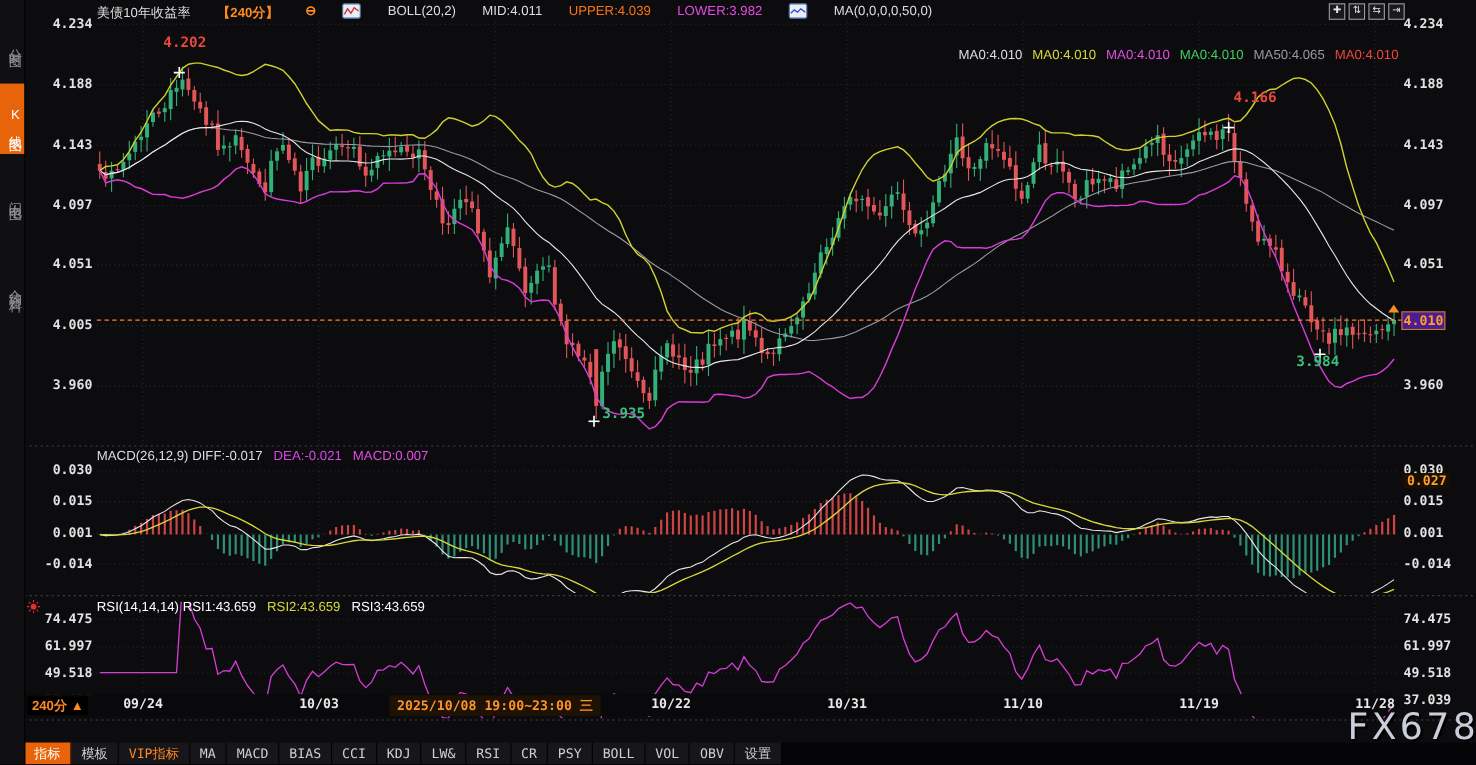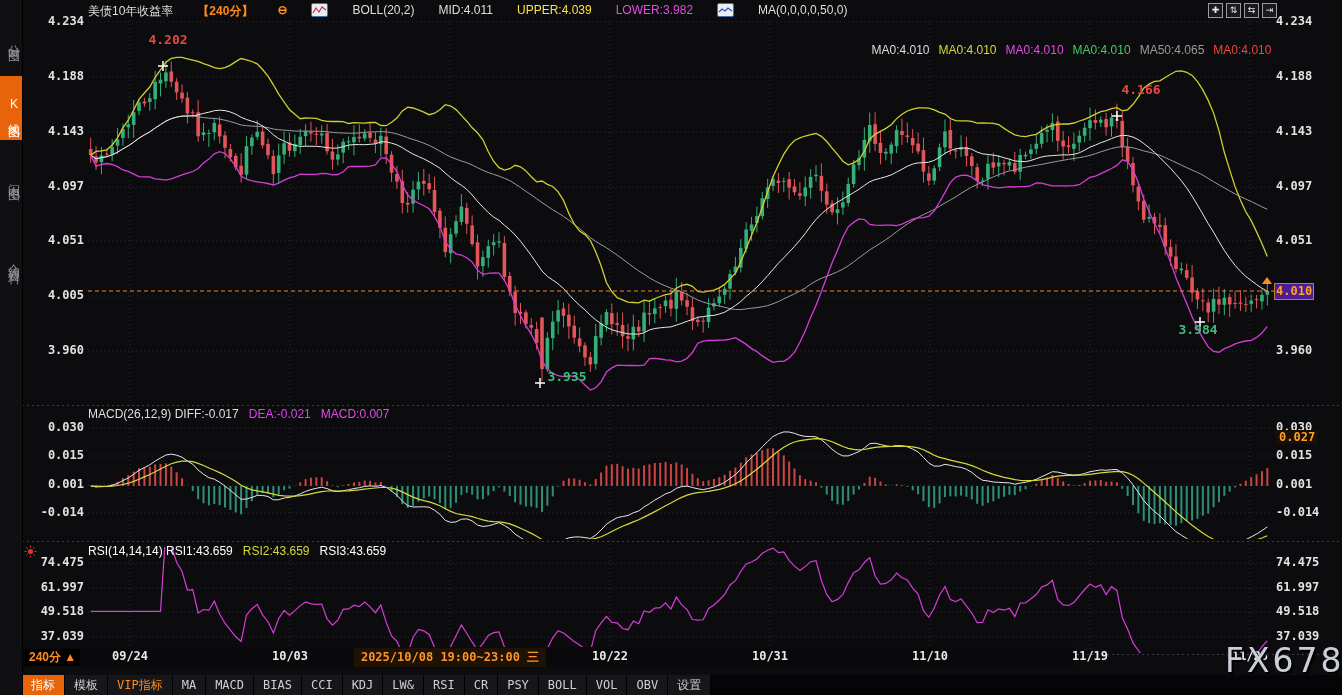--- a/index.html
+++ b/index.html
@@ -10,42 +10,42 @@
   .side-tab{position:absolute;left:0;width:22px;writing-mode:vertical-rl;text-orientation:upright;
             color:#909094;font-size:12px;letter-spacing:3px;text-align:center;cursor:pointer;background:#101013;}
   .side-tab.active{background:#e8640a;color:#fff;}
   
   #main{position:absolute;left:22px;top:0;width:1320px;height:695px;}
   #chart-svg{position:absolute;left:0;top:0;z-index:1;}
   .ovl{position:absolute;z-index:3;white-space:nowrap;}
   
   #hdr{left:66px;top:3px;display:flex;align-items:flex-start;gap:24px;font-size:12px;color:#dedede;}
   #hdr .orange{color:#ff8a1e;font-weight:bold;}
-  #hdr .yellow{color:#fde047;}
+  #hdr .yellow{color:#f97316;}
   #hdr .magenta{color:#e44ce4;}
   .minichart{display:inline-block;width:15px;height:12px;background:#e9eef5;border:1px solid #4a6ea8;border-radius:2px;position:relative;overflow:hidden;}
   .minichart svg{position:absolute;left:0;top:0;}
   
   #winicons{left:1186px;top:3px;display:flex;gap:3px;}
   .wicon{width:13px;height:13px;border:1px solid #9a9aa0;background:#1a1a1e;color:#e6e6e6;font-size:9px;
          line-height:13px;text-align:center;cursor:pointer;font-family:"DejaVu Sans",sans-serif;}
   
   .ylab{position:absolute;z-index:3;font-size:12px;font-weight:bold;color:#e2e2e2;font-family:"DejaVu Sans Mono",monospace;}
   .ylab.left{left:0;width:62px;text-align:right;}
   .ylab.right{left:1254px;text-align:left;}
   .badge{position:absolute;z-index:4;font-size:12px;font-weight:bold;color:#ffa028;font-family:"DejaVu Sans Mono",monospace;}
   #price-badge{left:1252px;border:1px solid #c87a20;background:#4c1d95;padding:0 1px;line-height:15px;}
   #macd-badge{left:1254px;background:#191003;padding:0 3px;line-height:14px;}
   #price-flag{position:absolute;left:1240px;z-index:4;width:0;height:0;border-left:5px solid transparent;border-right:5px solid transparent;border-bottom:7px solid #ff8a1e;}
   
   .pane-hdr{font-size:12px;display:flex;gap:10px;color:#dedede;}
   
   .anno{position:absolute;z-index:3;font-size:13px;font-weight:bold;font-family:"DejaVu Sans Mono",monospace;transform:translateX(-50%);}
   
-  #timeline{position:absolute;left:0;top:647px;width:1052px;height:20px;background:#09090b;z-index:4;}
+  #timeline{position:absolute;left:0;top:631px;width:1240px;height:20px;background:#09090b;z-index:4;}
   #period-chip{position:absolute;left:3px;top:2px;color:#ff8a1e;font-size:12px;font-weight:bold;background:#000;padding:0 4px;}
   .tdate{position:absolute;top:2px;transform:translateX(-50%);color:#e8e8e8;font-size:12px;font-weight:bold;font-family:"DejaVu Sans Mono",monospace;}
   #thighlight{position:absolute;top:1px;transform:translateX(-50%);background:#1d1204;color:#ff9328;
               font-size:12px;font-weight:bold;padding:1px 7px;font-family:"DejaVu Sans Mono",monospace;}
   
   #toolbar{position:absolute;left:0;top:675px;width:1320px;height:20px;background:#050507;display:flex;z-index:4;}
   .tb-item{height:20px;line-height:20px;padding:0 9px;background:#17171b;border-right:1px solid #000;
            color:#cfcfcf;font-size:12px;font-family:"DejaVu Sans Mono",monospace;cursor:pointer;}
   .tb-item.active{background:#e8640a;color:#fff;}
   .tb-item.vip{color:#ff8a1e;}

